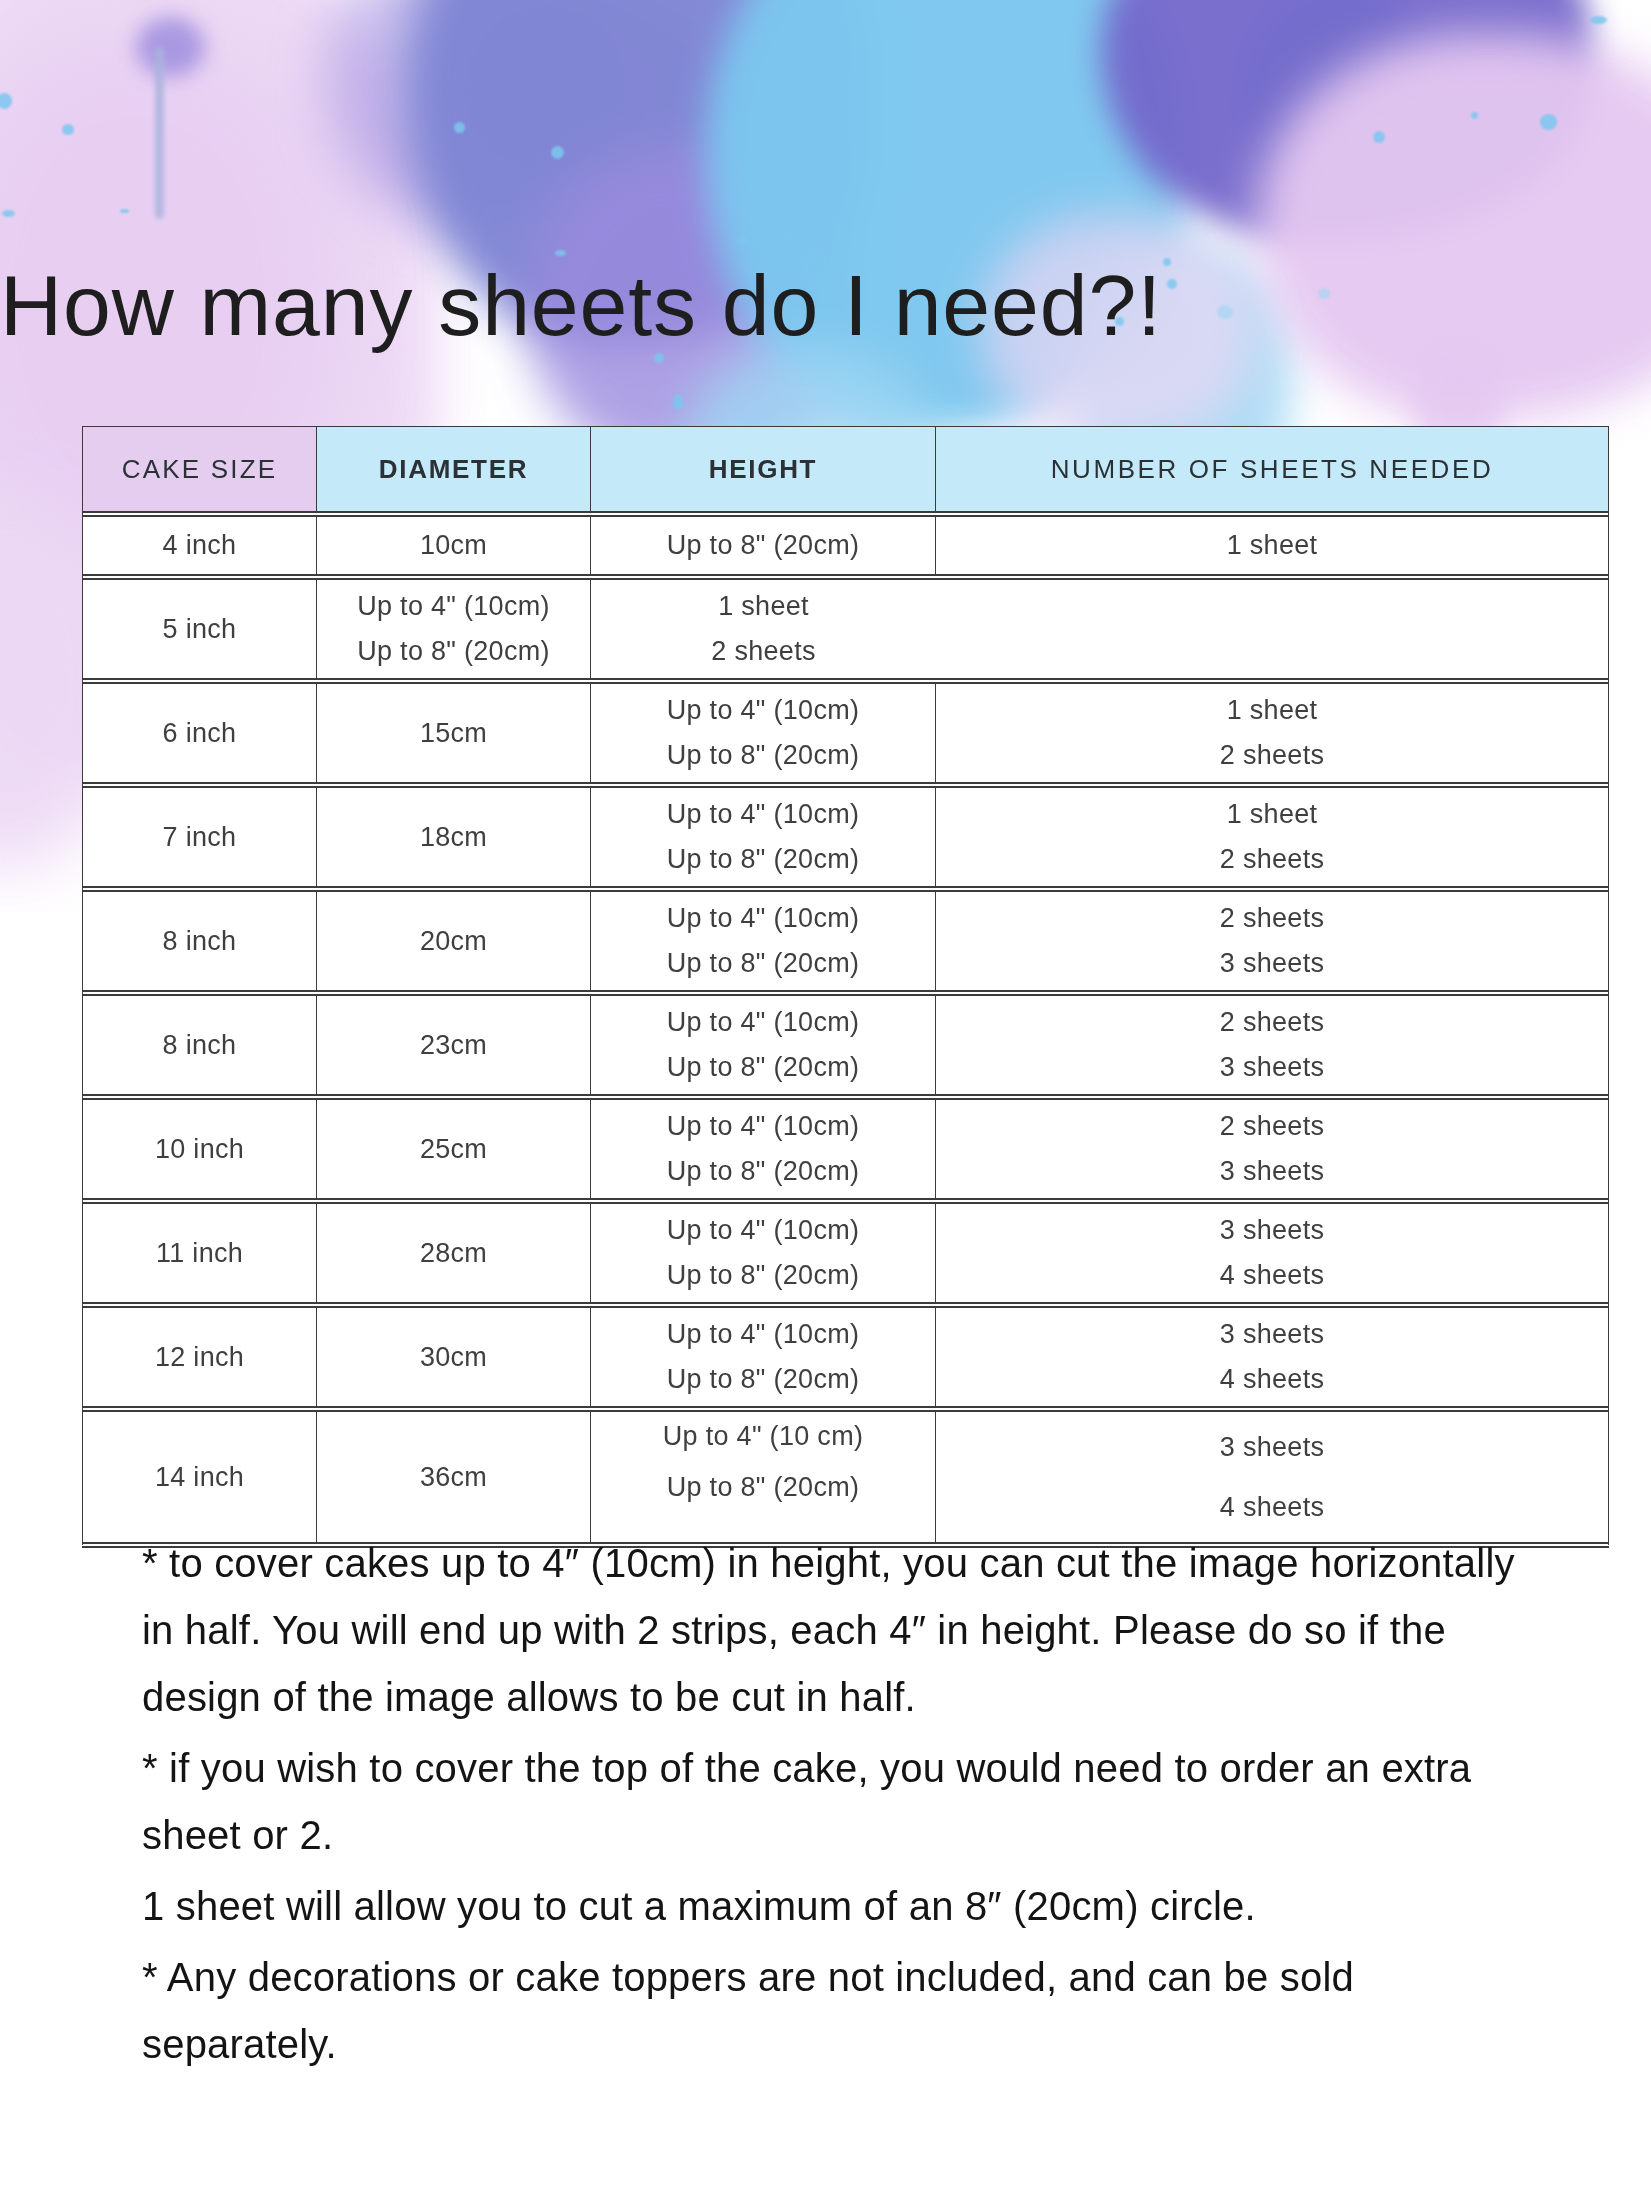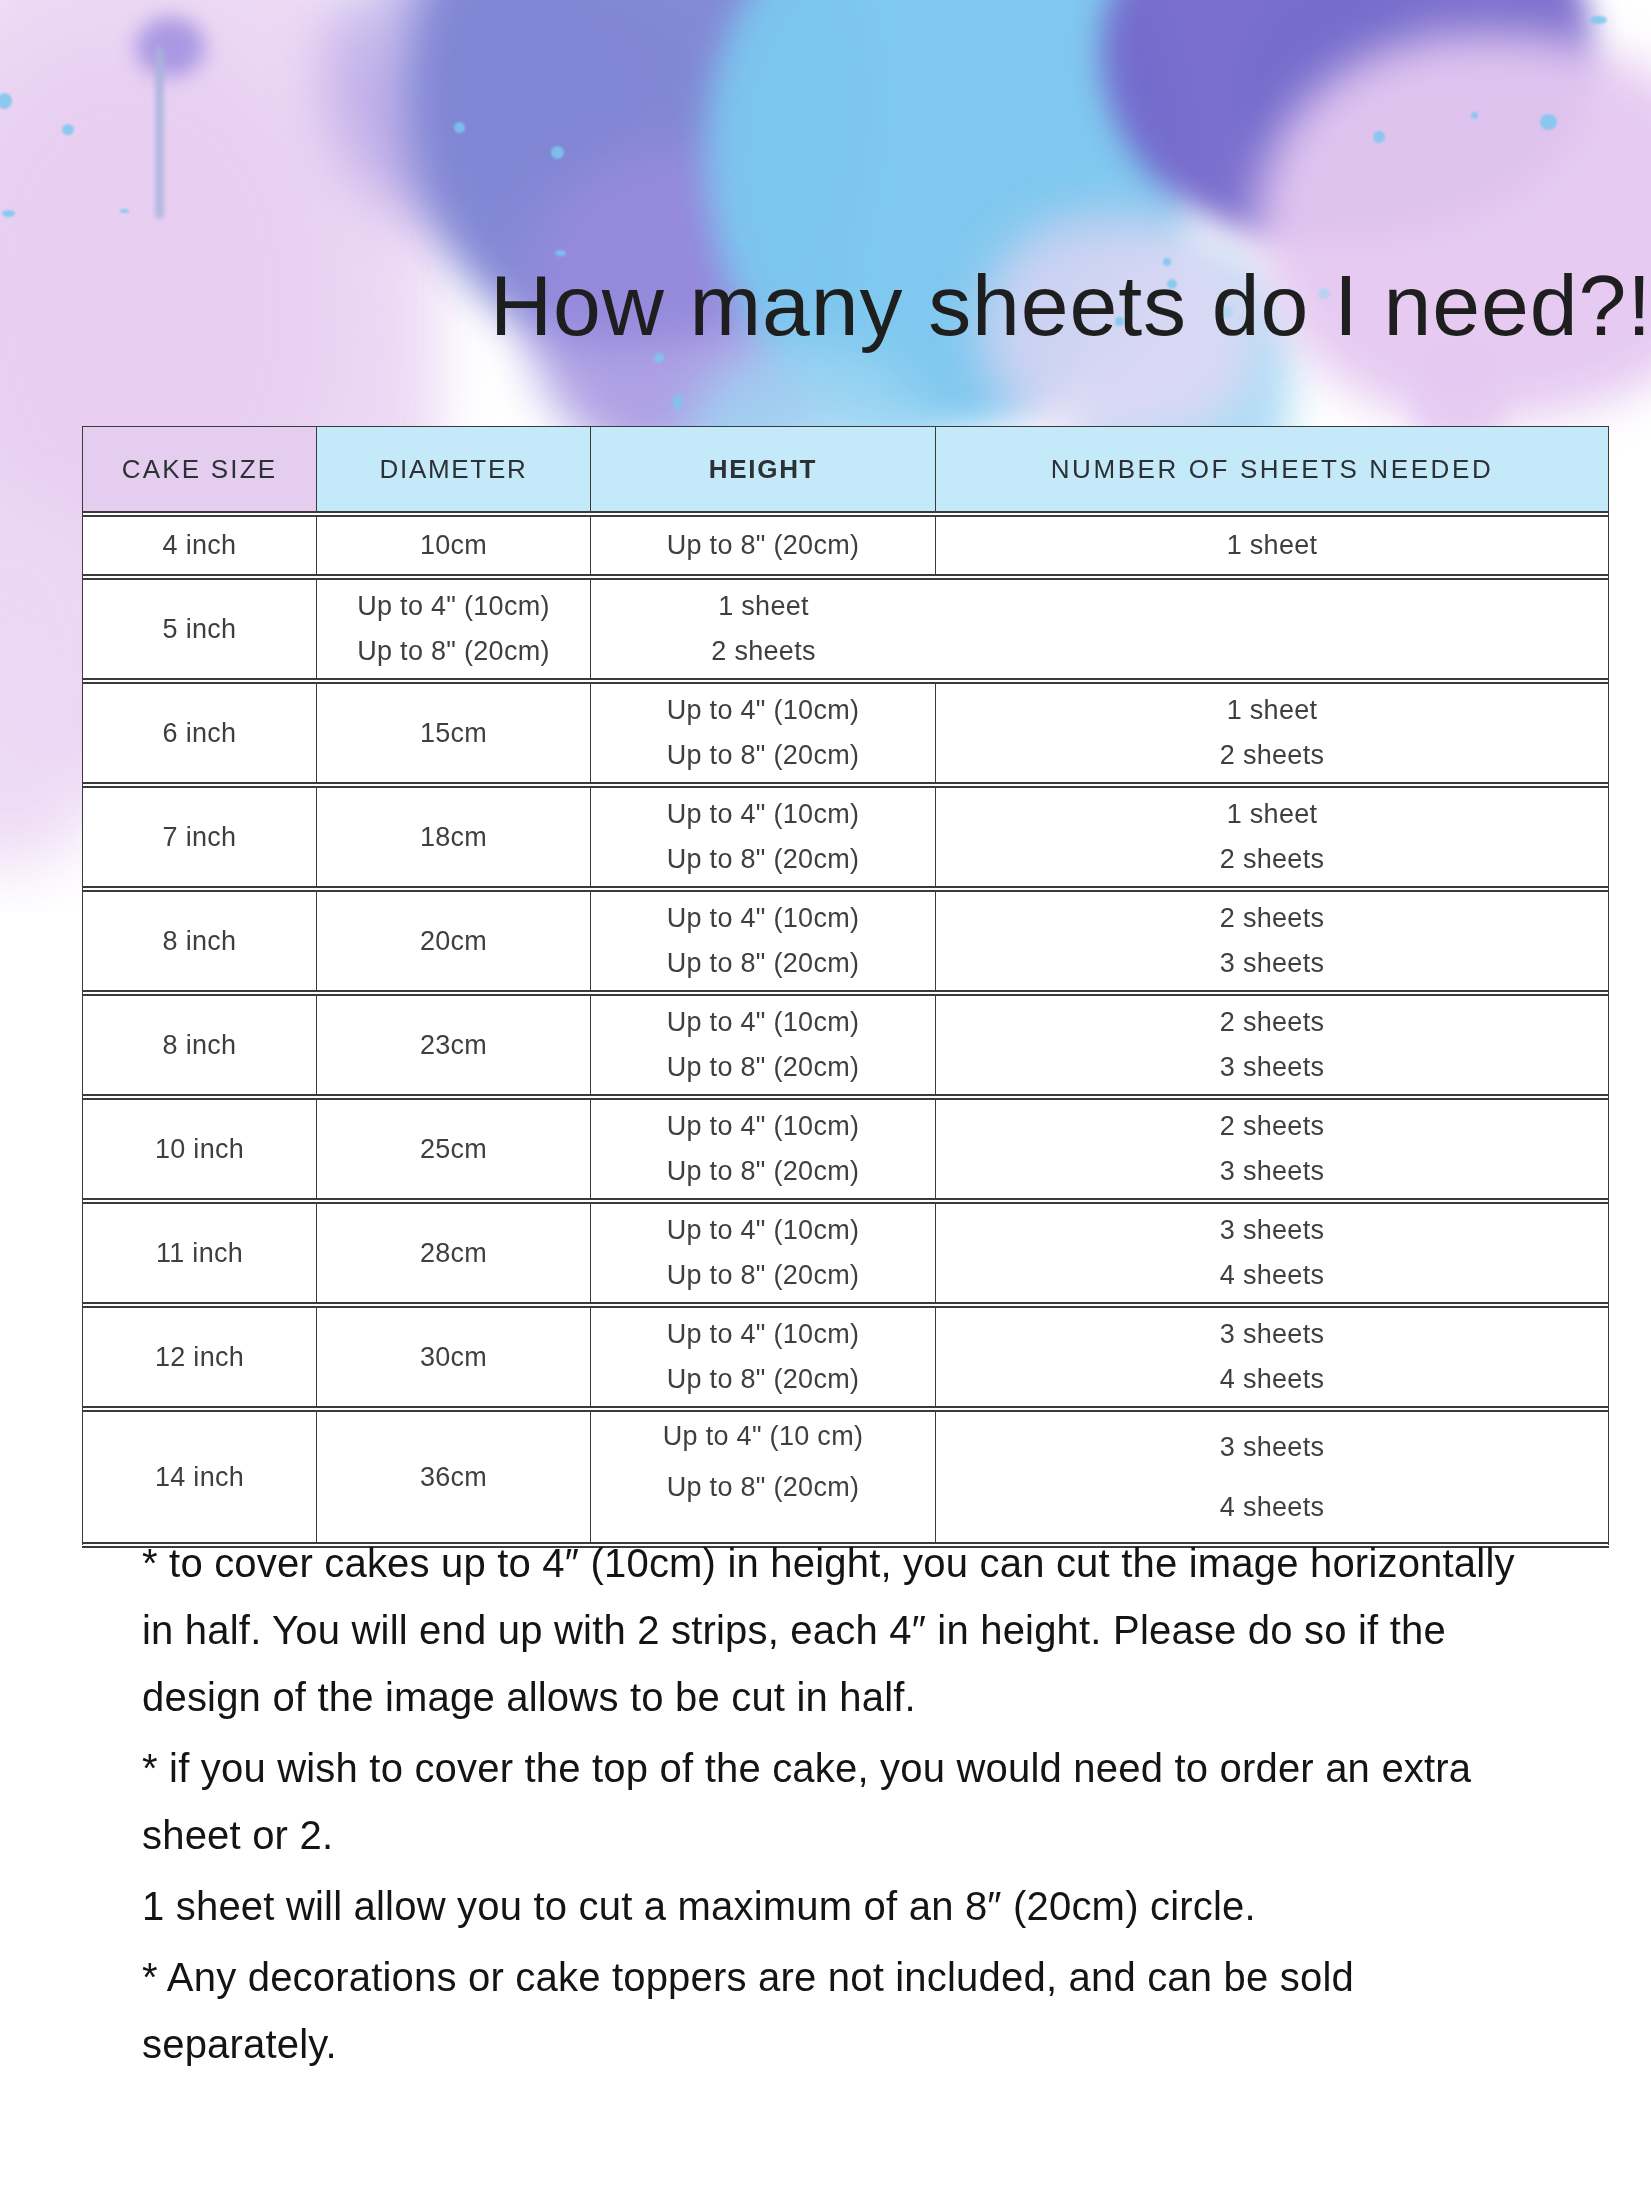--- a/index.html
+++ b/index.html
@@ -14,42 +14,42 @@
   body{
     width:1652px;height:2203px;background:#ffffff;position:relative;overflow:hidden;
     font-family:"Liberation Sans", sans-serif;
   }
   
   .watercolor{position:absolute;left:0;top:0;width:1652px;height:912px;overflow:hidden;z-index:0}
   .blob{position:absolute;display:block;border-radius:48% 52% 55% 45% / 52% 48% 45% 55%;filter:blur(22.4px)}
   .dot{position:absolute;display:block;border-radius:50%;filter:blur(1.3px);opacity:.85}
   
   .title{
-    position:absolute;left:0;top:248px;width:1652px;margin:0;text-align:right;z-index:3;
+    position:absolute;left:0;top:248px;width:1652px;margin:0;text-align:left;z-index:3;
     font-size:86px;line-height:114px;font-weight:400;letter-spacing:0.9px;color:var(--title-text);
   }
   
   .sheets-table{
     position:absolute;left:82px;top:426px;width:1527px;z-index:2;background:#fff;
     border:1.7px solid var(--table-border);border-bottom:6px double var(--table-border);
   }
   .thead-row,.trow{display:grid;grid-template-columns:234px 274px 345px 1fr}
   .thead-row{height:84px}
   .trow{height:104px;border-top:6px double var(--table-border)}
   .trow.first{height:63px}
   .trow.last{height:136px}
   .cell{
     display:flex;align-items:center;justify-content:center;
     border-right:1.7px solid var(--table-border);
     font-size:27px;color:var(--cell-text);letter-spacing:0.3px;background:transparent;
   }
   .cell:last-child{border-right:none}
   .thead-row .cell{font-size:26px;color:var(--header-text)}
   .thead-row .cell:nth-child(1){background:var(--header-purple);font-weight:500;letter-spacing:2.2px}
-  .thead-row .cell:nth-child(2){background:var(--header-blue);font-weight:400;letter-spacing:1.7px}
+  .thead-row .cell:nth-child(2){background:var(--header-blue);font-weight:700;letter-spacing:1.7px}
   .thead-row .cell:nth-child(3){background:var(--header-blue);font-weight:700;letter-spacing:1.7px}
   .thead-row .cell:nth-child(4){background:var(--header-blue);font-weight:400;letter-spacing:2.6px}
   .stack{flex-direction:column;justify-content:space-around;padding:3.4px 0}
   .stack .line{display:block}
   .trow.last .c-height{justify-content:flex-start;padding-top:8.6px;gap:20.6px}
   .trow.last .c-sheets{justify-content:center;gap:29px}
   
   .notes{position:absolute;left:138px;top:1526px;width:1404px;z-index:2}
   .notes p{margin:4px;font-size:40px;line-height:67px;letter-spacing:0.2px;color:var(--note-text)}
 </style>

